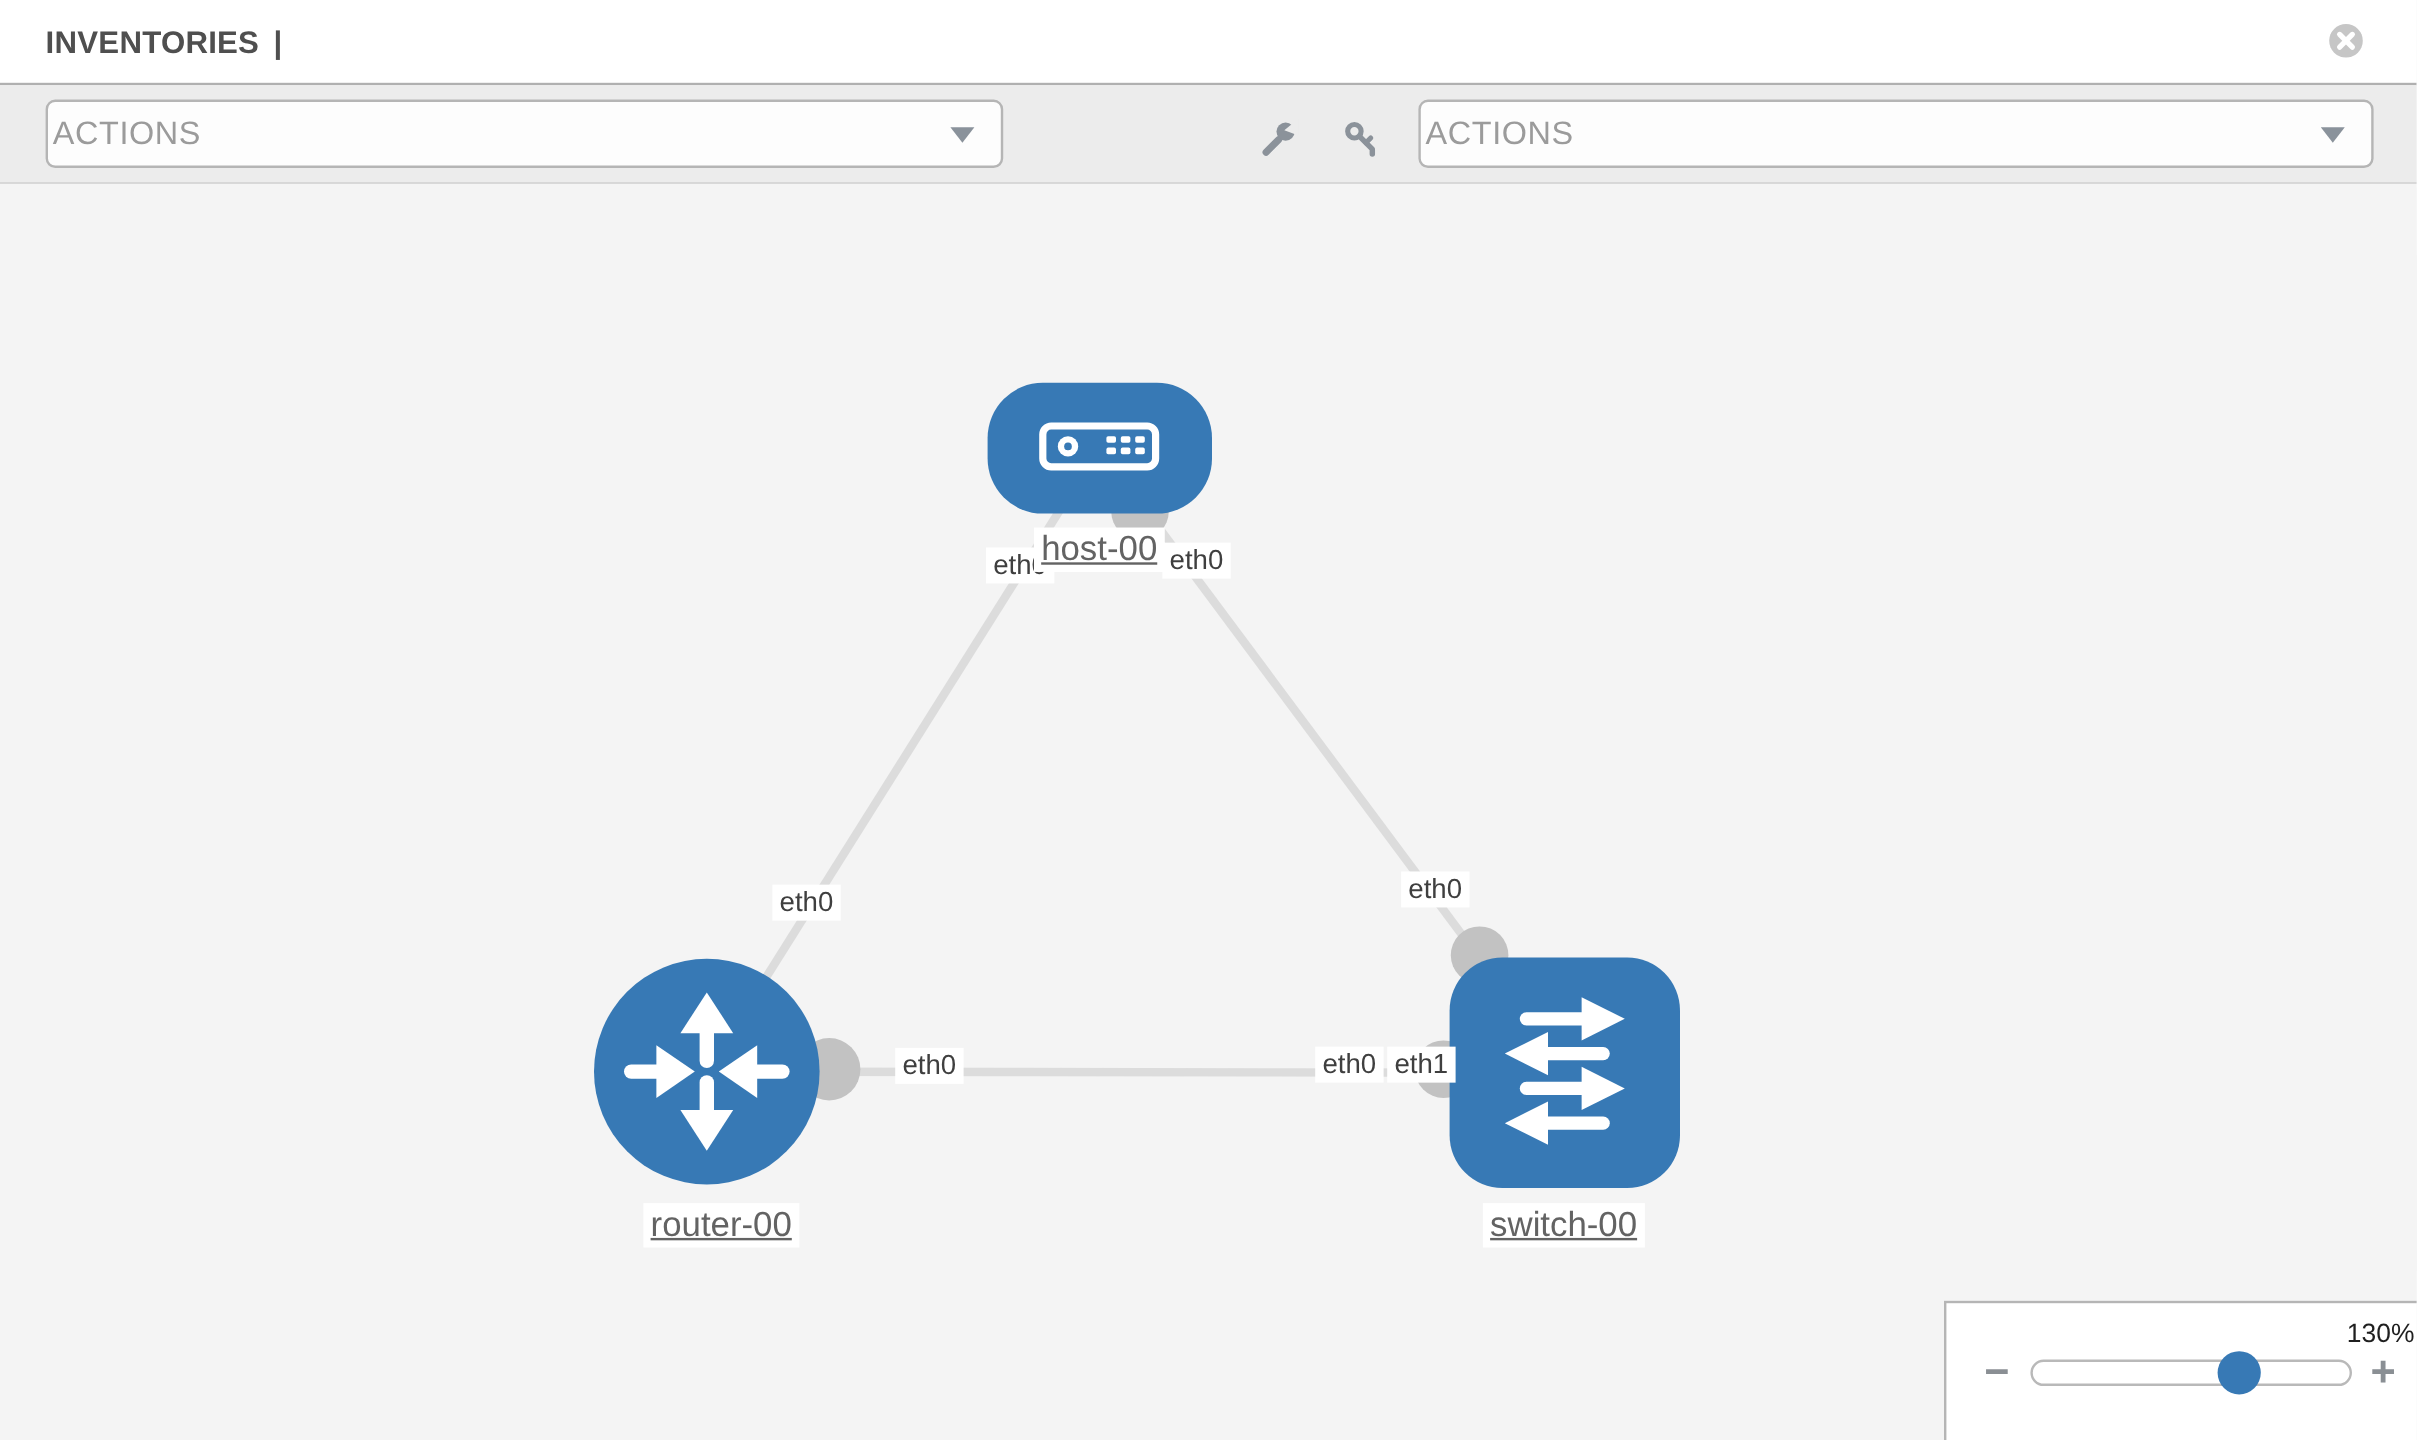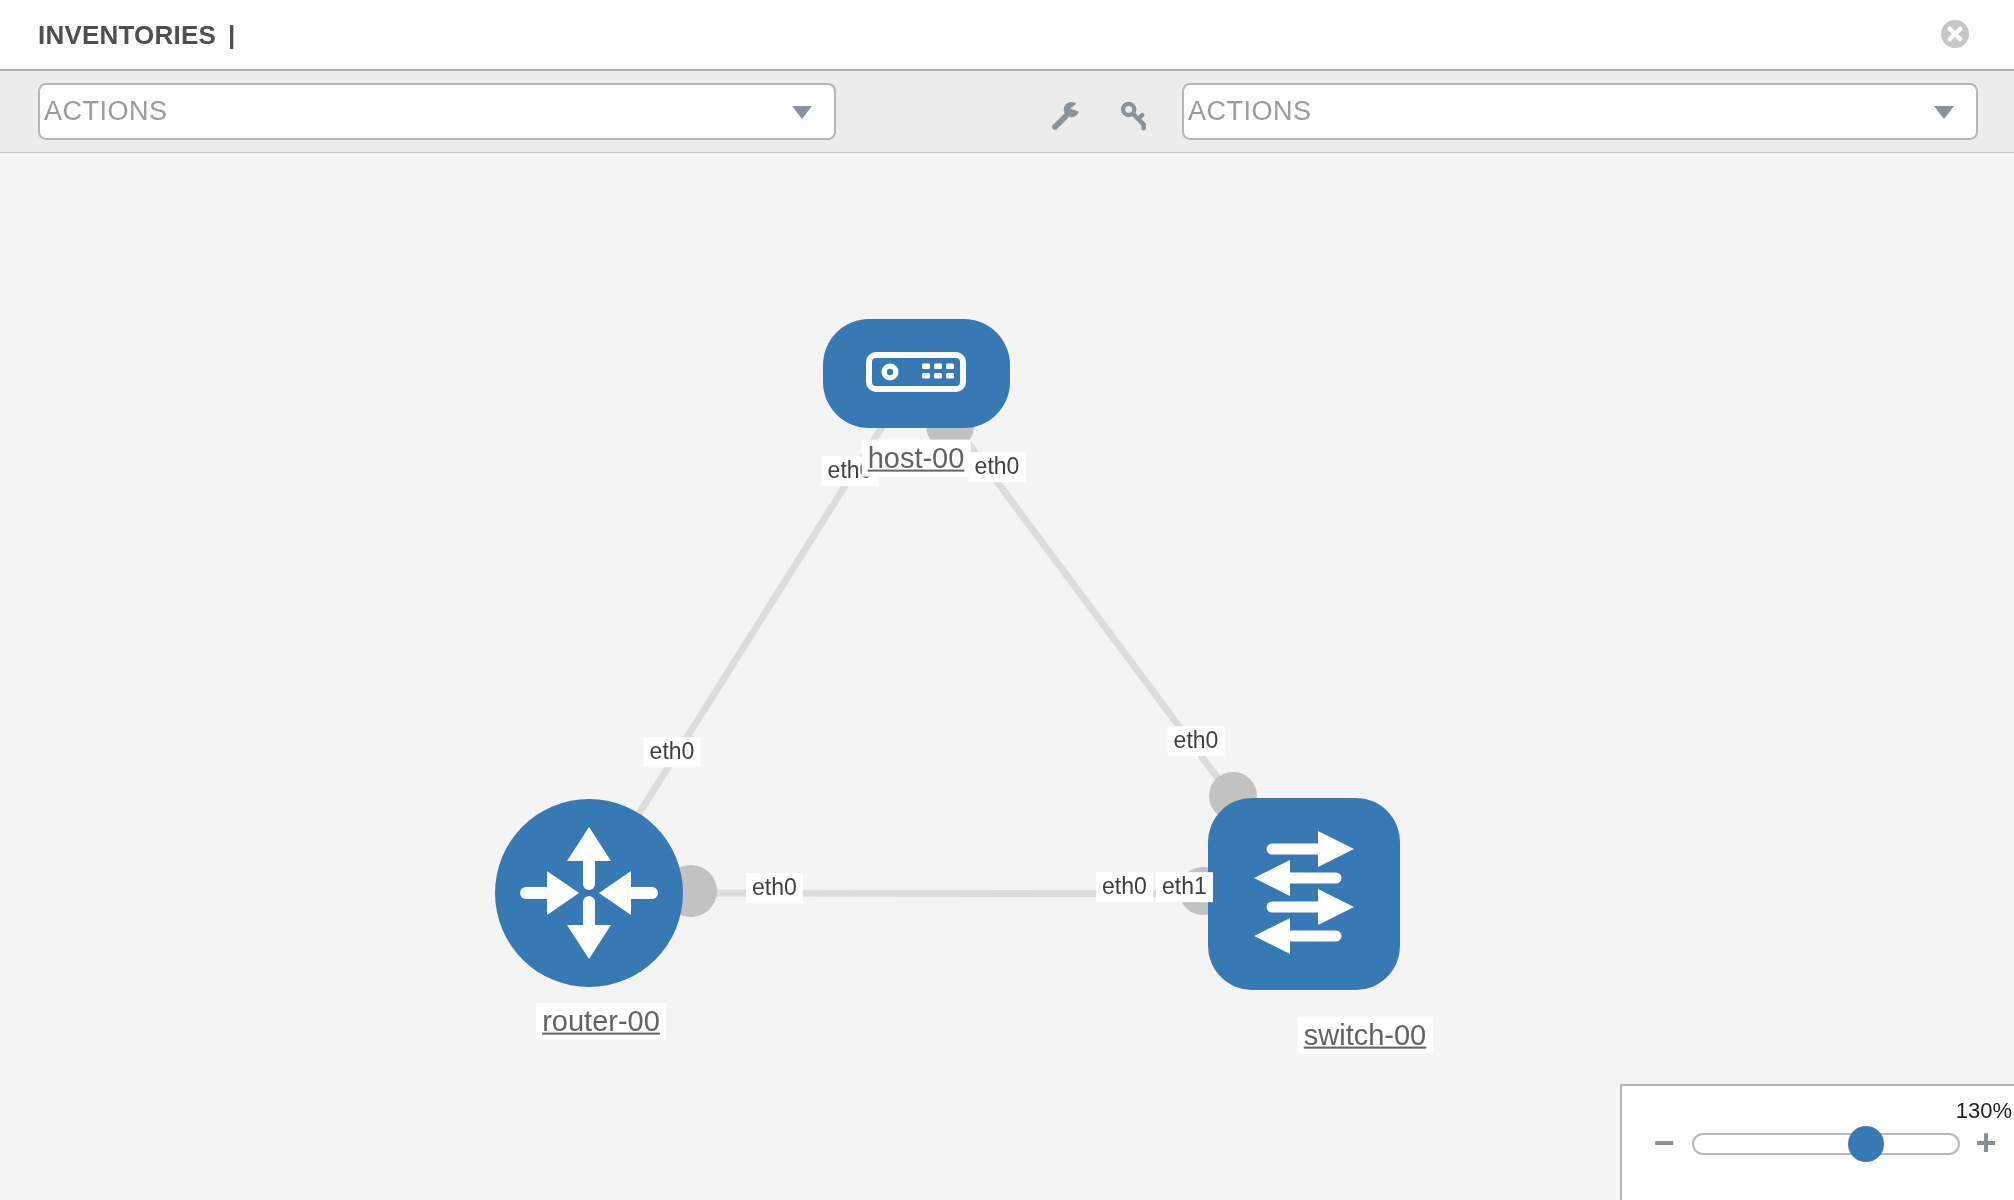--- a/index.html
+++ b/index.html
@@ -40,21 +40,21 @@
   .node-router { left:495px; top:643px; width:188px; height:188px; border-radius:50%; }
   .node-switch { left:1208px; top:642px; width:192px; height:192px; border-radius:44px; }
 
   .graph-label { position:absolute; transform:translate(-50%,-50%); background:#fff; white-space:nowrap;
                  padding:1px 6px; line-height:1.2; }
   .node-label { font-size:29px; color:#636363; z-index:7;text-decoration:underline; }
   .if-label { font-size:23px; color:#3f3f3f; z-index:6; }
   .if-label.edgepos { transform:translateY(-50%); }
   .host-label   { left:916px;  top:302px; }
   .router-label { left:589px;  top:865px;margin-left:12px; }
-  .switch-label { left:1365px; top:865px;margin-top:14px; }
+  .switch-label { left:1303px; top:865px; }
   .if-host-left    { left:850px;  top:315px; }
   .if-host-right   { left:997px;  top:311px; }
   .if-router-top   { left:672px;  top:596px; }
   .if-switch-top   { left:1196px; top:585px; }
   .if-router-right { left:746px;  top:732px; }
   .if-switch-back  { left:1096px; top:731px; z-index:4; }
   .if-switch-front { left:1156px; top:731px; z-index:5; }
 
   
   .zoom-panel { position:absolute; left:1620px; top:928px; width:400px; height:130px;

